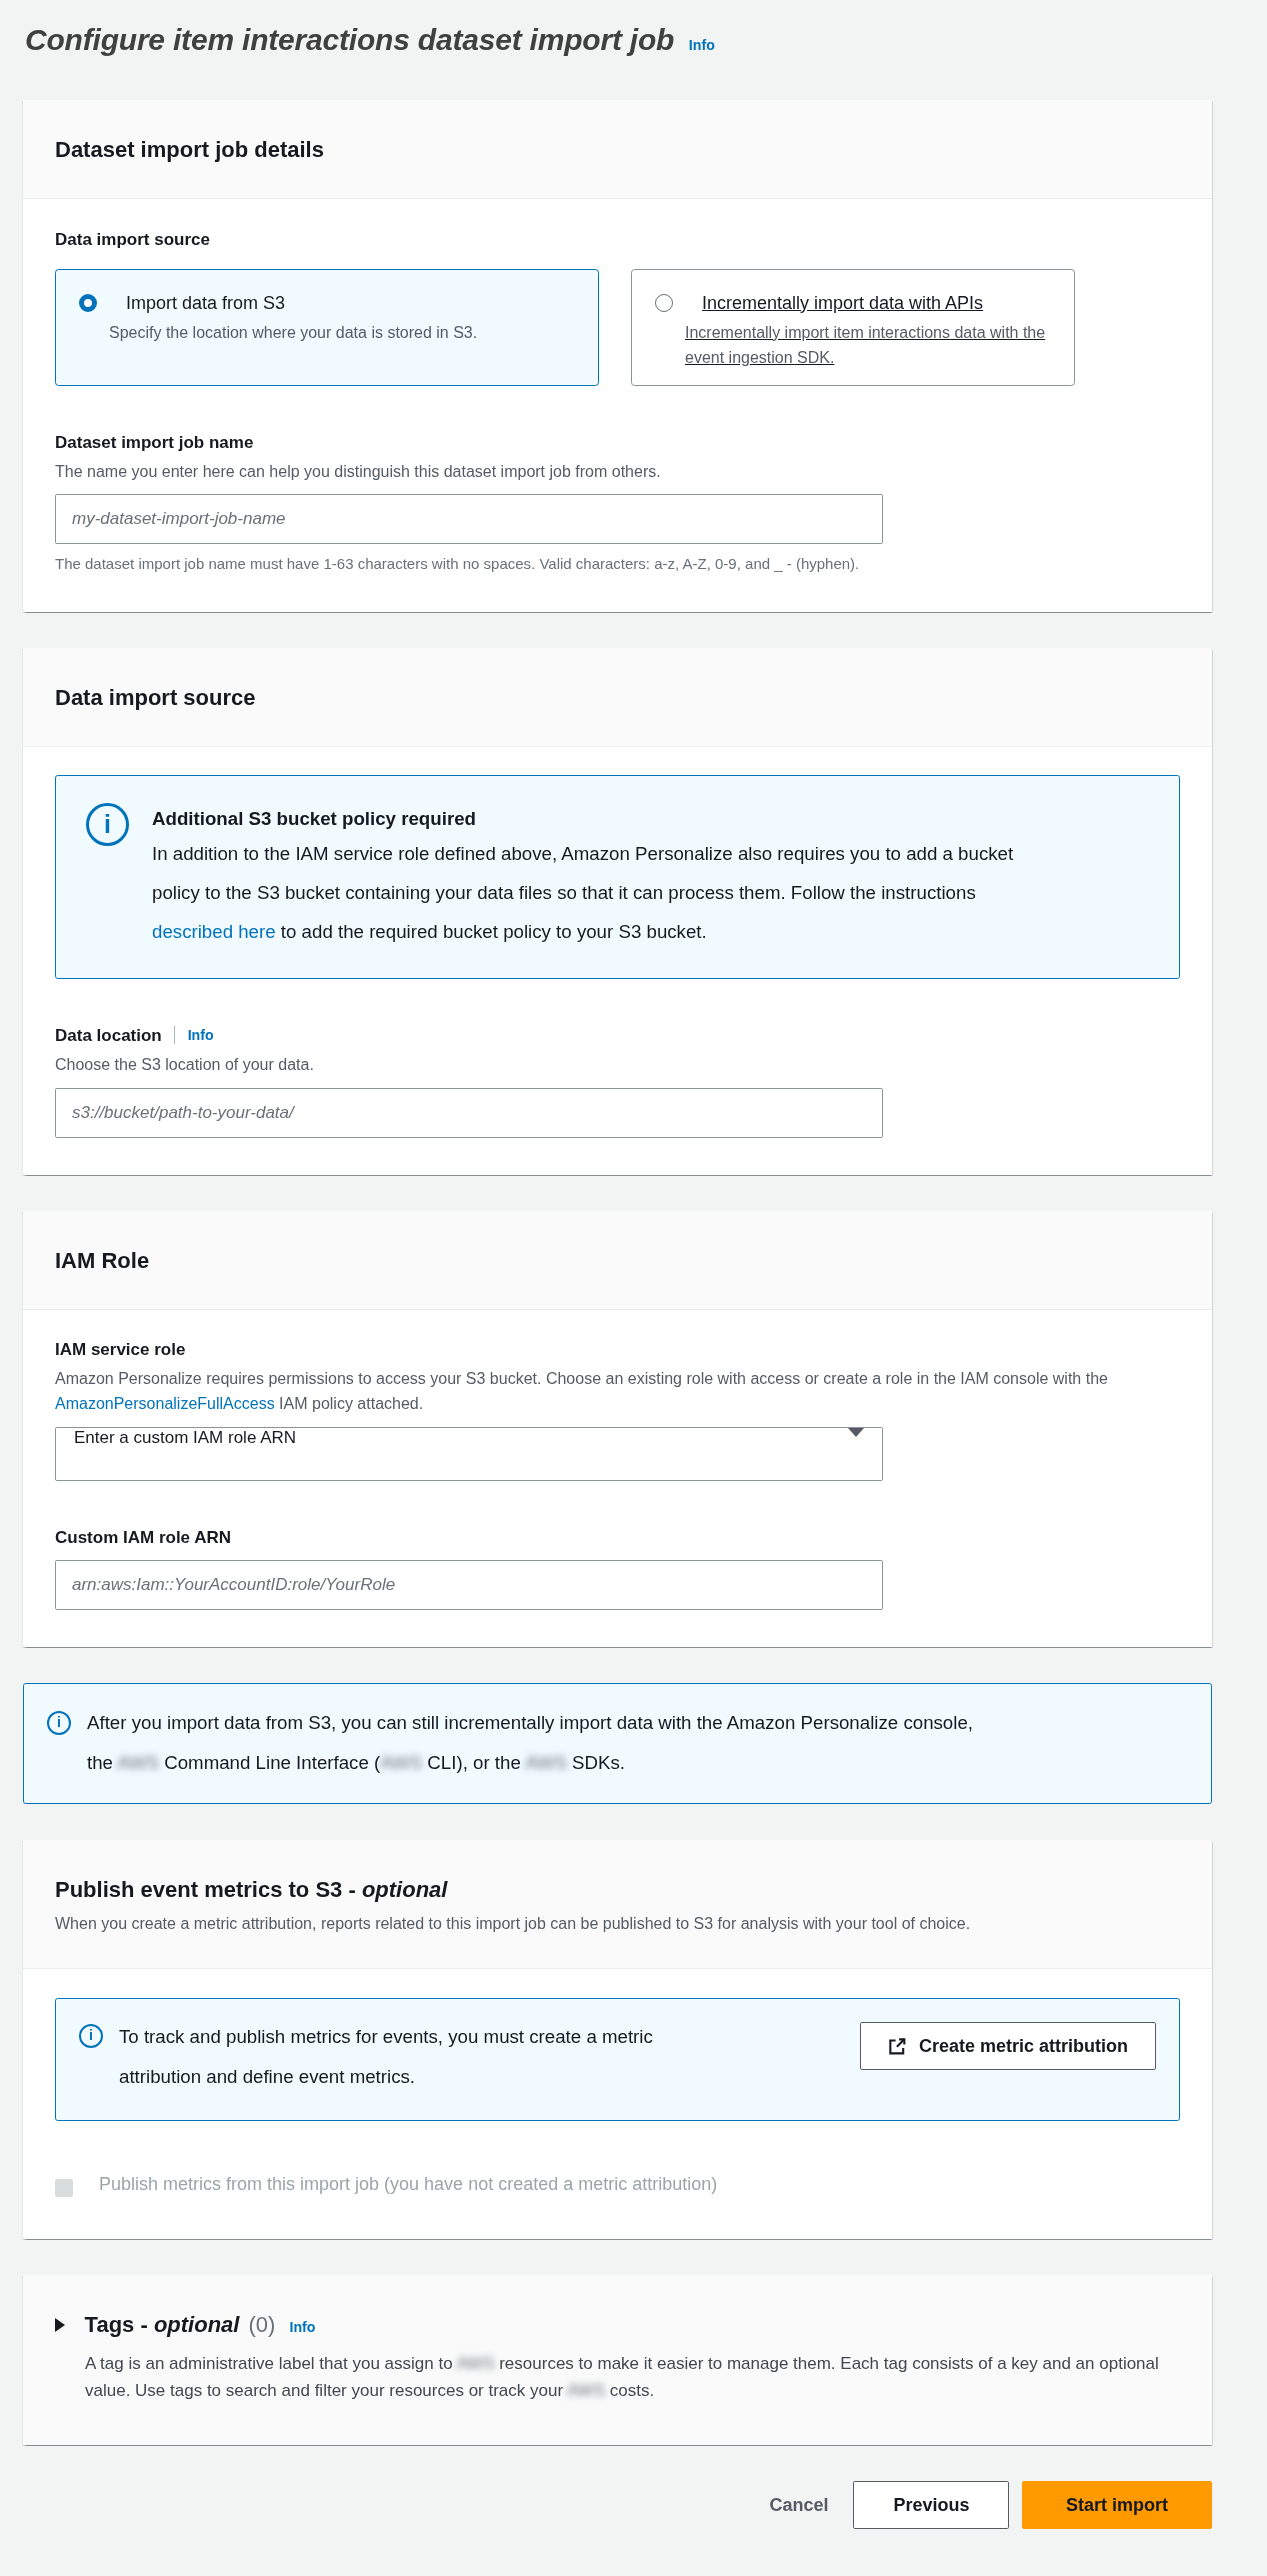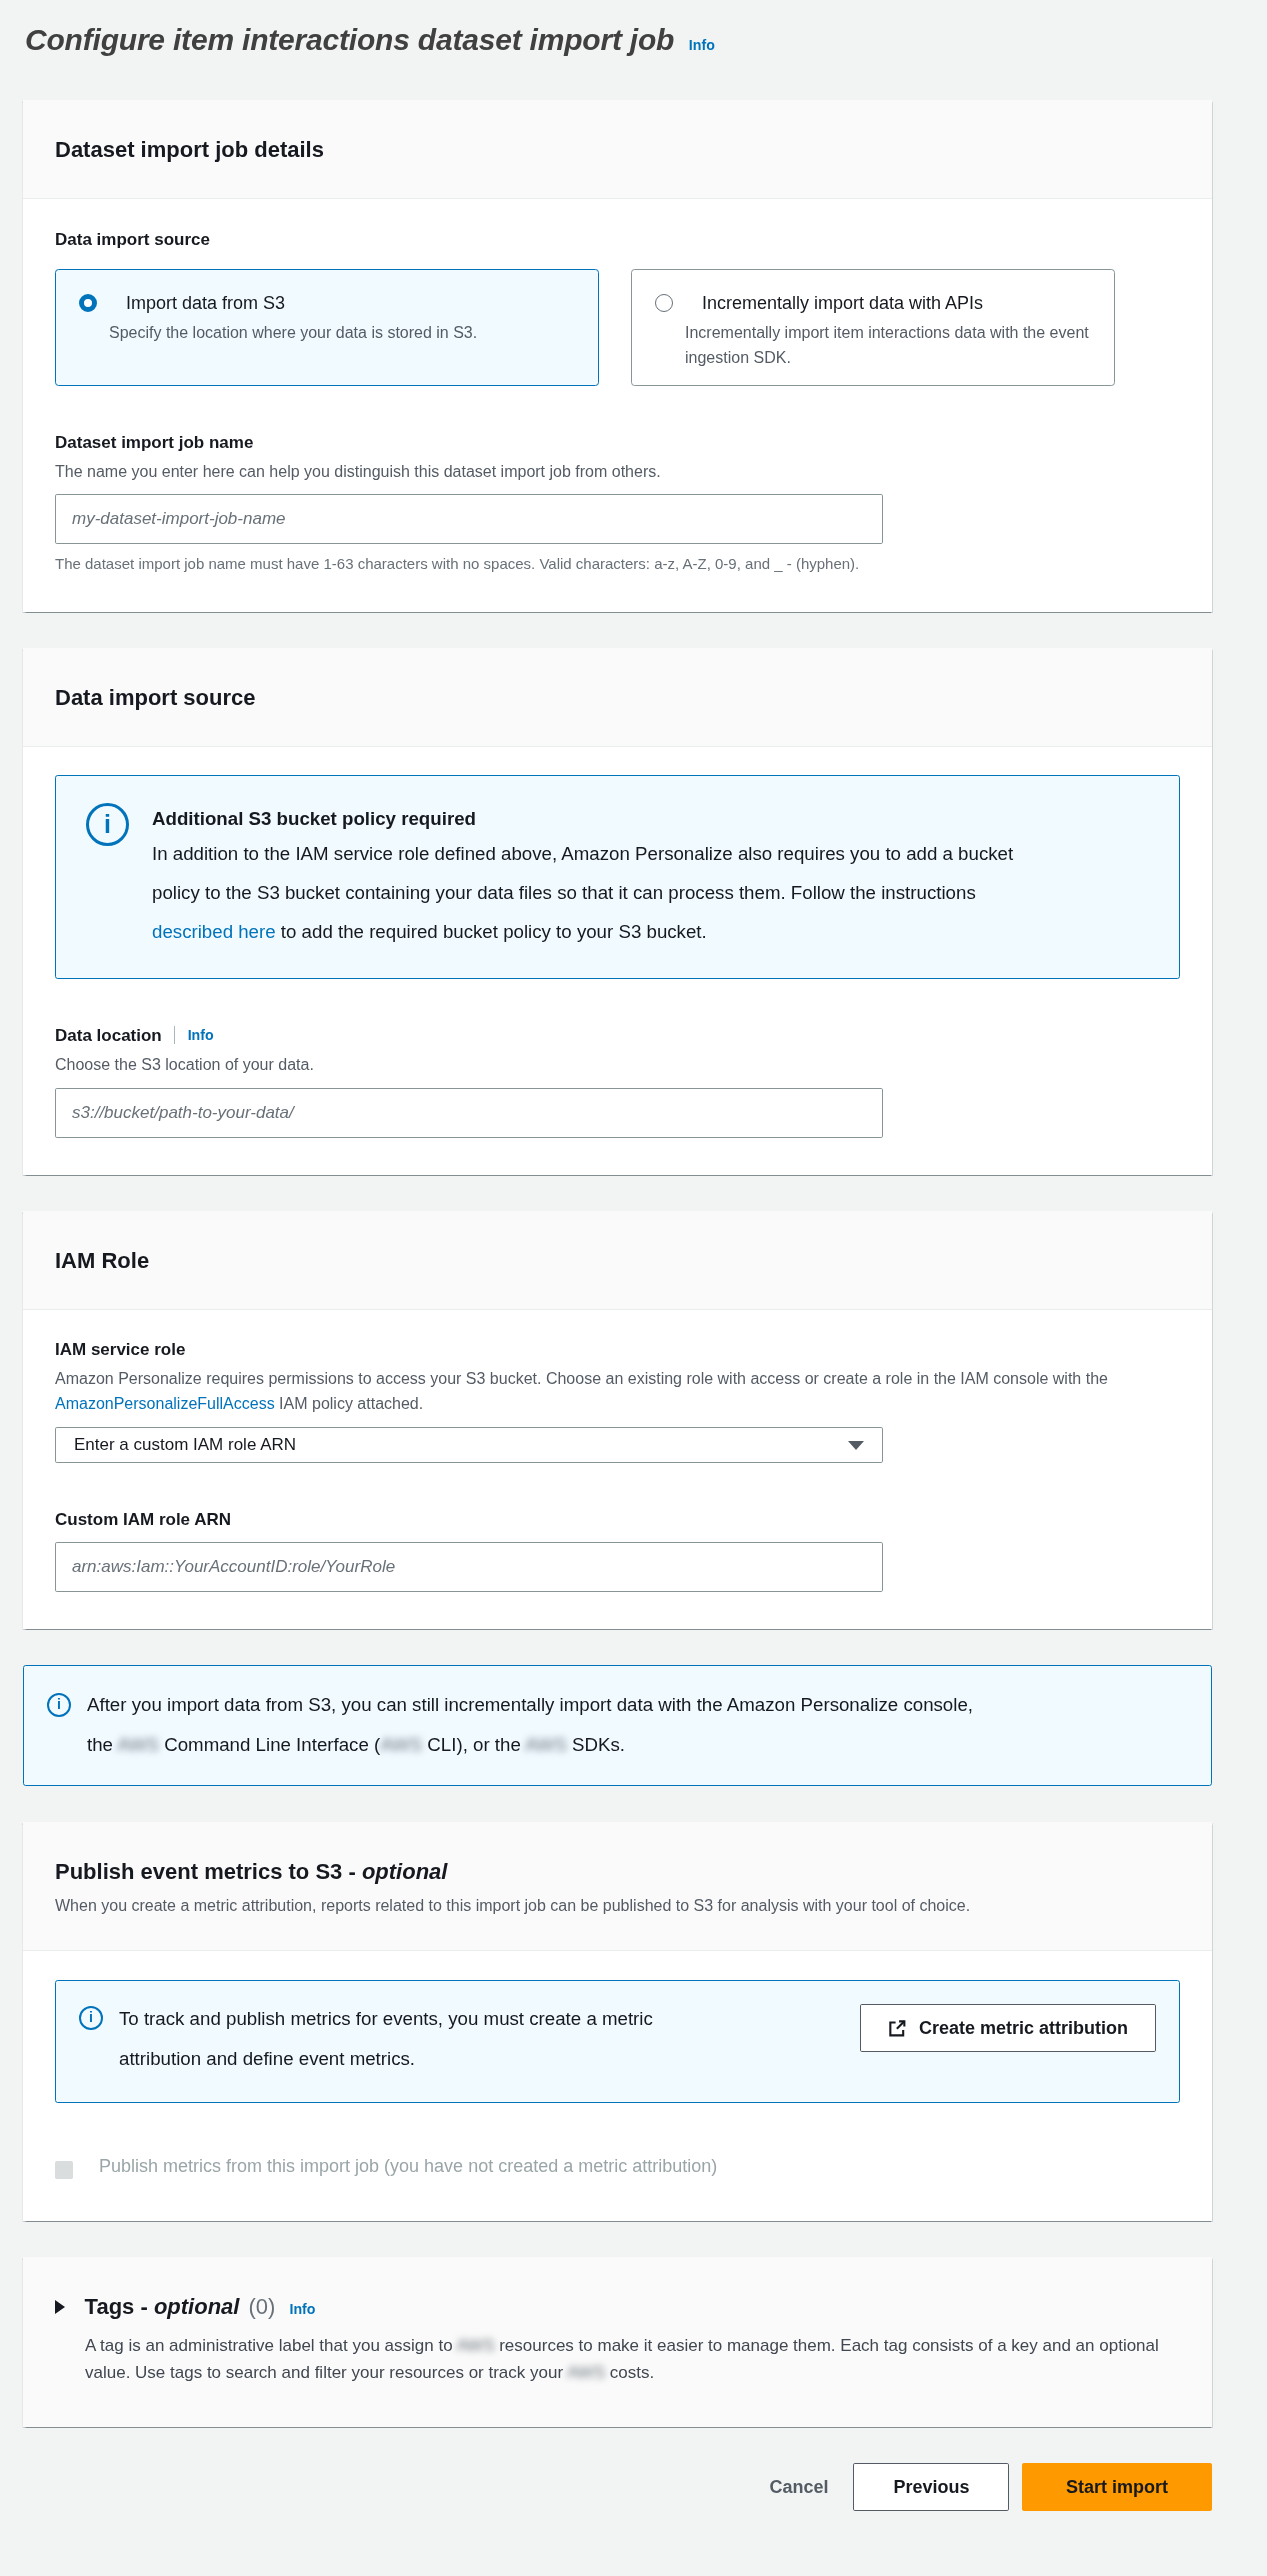--- a/index.html
+++ b/index.html
@@ -35,39 +35,39 @@
   .field-label { font-size:17px; font-weight:700; color:#16191f; line-height:23px; }
   .field-desc { font-size:16px; color:#545b64; line-height:25px; margin-top:5.3px; max-width:1153px; }
   .field-hint { font-size:15px; color:#687078; line-height:21.4px; margin-top:9px; }
 
   .option-row { display:flex; gap:32px; margin-top:18px; }
   .option-card {
     width:544px; height:117px; border:0.9px solid #879596; border-radius:3.6px;
     background:#fff; padding:22px 23px; cursor:pointer;
   }
   .option-card.selected { border:0.9px solid #0073bb; background:#f1faff; }
-  .option-card:last-child { width:484px; }
+  .option-card:last-child { width:444px;text-decoration:underline; }
   .opt-title-row { display:flex; align-items:center; gap:29px; }
   .radio { width:18px; height:18px; border-radius:50%; background:#fff; border:1.8px solid #687078; flex:0 0 auto; }
   .radio.checked { border:5.3px solid #0073bb; }
   .opt-title { font-size:18px; color:#16191f; line-height:23px; }
   .opt-desc { font-size:16px; color:#545b64; line-height:25px; margin:5.3px 0 0 30px; }
 
   .text-input {
     display:block; width:828px; height:50px; margin-top:10.7px;
     border:0.9px solid #879596; border-radius:1.8px; background:#fff;
     font-family:"Liberation Sans", sans-serif; font-size:17px; color:#16191f;
     padding:0 16px; outline:none;
   }
   .text-input::placeholder { font-style:italic; color:#687078; opacity:1; }
 
   .select-box {
-    width:828px; height:36px; margin-top:10.7px;
+    width:828px; height:54px; margin-top:10.7px;
     border:0.9px solid #879596; border-radius:1.8px; background:#fff;
-    display:flex; align-items:center; justify-content:space-between;
+    display:flex; align-items:flex-start; justify-content:space-between;
     padding:0 18px; font-size:17px; color:#16191f; cursor:pointer;
   }
   .caret-down { width:0; height:0; border-left:8px solid transparent; border-right:8px solid transparent; border-top:9.8px solid #545b64; }
 
   .alert {
     border:0.9px solid #0073bb; border-radius:2.7px; background:#f1faff;
     display:flex; gap:23px; align-items:flex-start;
   }
   .alert-lg { padding:27px 30px; }
   .alert-icon-lg {

